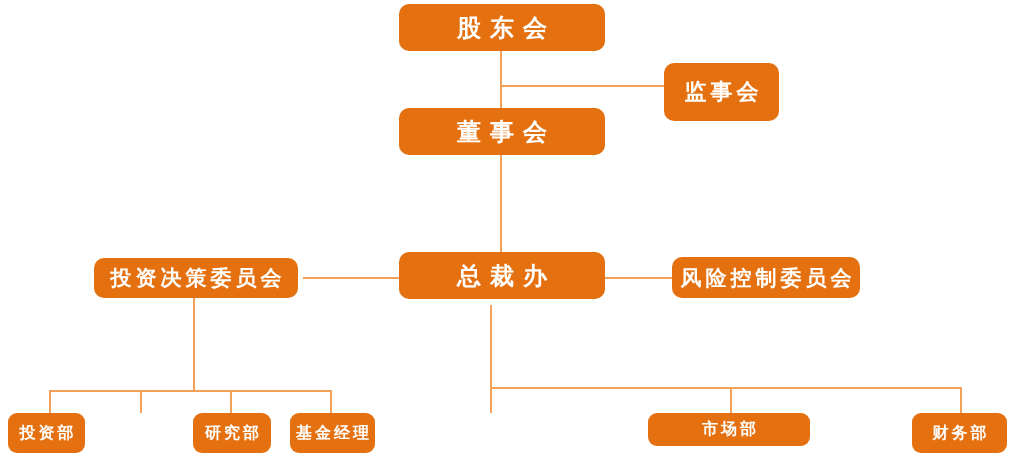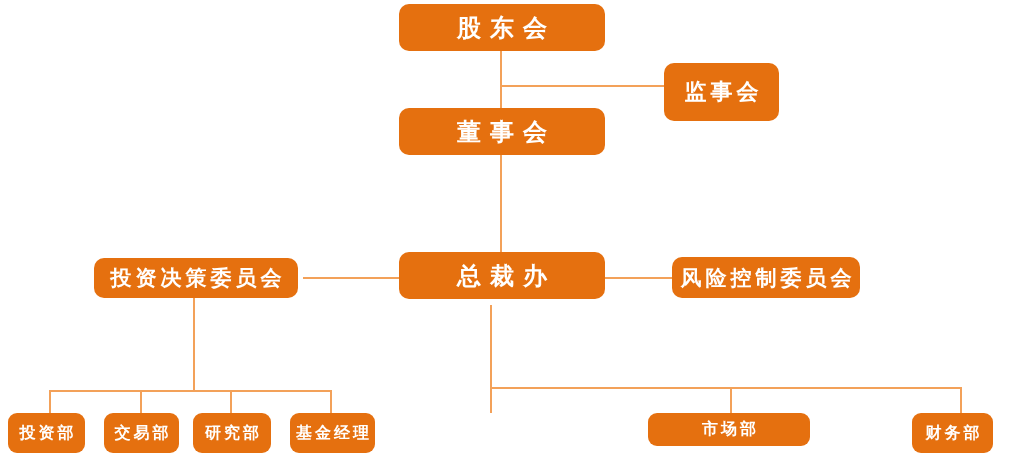--- a/index.html
+++ b/index.html
@@ -41,21 +41,21 @@
   #n-board{left:399px;top:108px;width:206px;height:47px;text-align:center;}
   #n-invest-committee{left:94px;top:258px;width:204px;height:40px;}
   #n-president{left:399px;top:252px;width:206px;height:47px;}
   #n-risk-committee{left:672px;top:257px;width:188px;height:41px;}
   #n-investment{left:8px;top:413px;width:77px;height:40px;}
   #n-trading{left:104px;top:413px;width:75px;height:40px;}
   #n-research{left:193px;top:413px;width:78px;height:40px;}
   #n-fund-manager{left:290px;top:413px;width:85px;height:40px;}
   #n-admin{left:438px;top:413px;width:92px;height:40px;}
   #n-marketing{left:648px;top:413px;width:162px;height:33px;}
-  #n-finance{left:912px;top:413px;width:81px;height:40px;}
+  #n-finance{left:912px;top:413px;width:95px;height:40px;}
 
   
   #l-sh-board{left:500px;top:51px;height:57px;}
   #l-supervisory{left:501px;top:85px;width:163px;}
   #l-board-pres{left:500px;top:155px;height:97px;}
   #l-invest-pres{left:303px;top:277px;width:96px;}
   #l-pres-risk{left:605px;top:277px;width:67px;}
   #l-invest-down{left:193px;top:298px;height:93px;}
   #l-left-bus{left:49px;top:390px;width:283px;}
   #l-drop-investment{left:49px;top:390px;height:23px;}
@@ -88,19 +88,18 @@
   <div class="line v" id="l-drop-marketing"></div>
   <div class="line v" id="l-drop-finance"></div>
 
   <div class="node lvl1" id="n-shareholders">股东会</div>
   <div class="node lvl2" id="n-supervisory">监事会</div>
   <div class="node lvl1" id="n-board">董事会</div>
   <div class="node lvl2" id="n-invest-committee">投资决策委员会</div>
   <div class="node lvl1" id="n-president">总裁办</div>
   <div class="node lvl2" id="n-risk-committee">风险控制委员会</div>
   <div class="node lvl3" id="n-investment">投资部</div>
-  <div class="node lvl3" id="n-trading">交易部</div>
   <div class="node lvl3" id="n-fund-manager">基金经理</div>
   <div class="node lvl3" id="n-research">研究部</div>
   <div class="node lvl3" id="n-marketing">市场部</div>
   <div class="node lvl3" id="n-finance">财务部</div>
 
 </div>
 
 </body></html>

